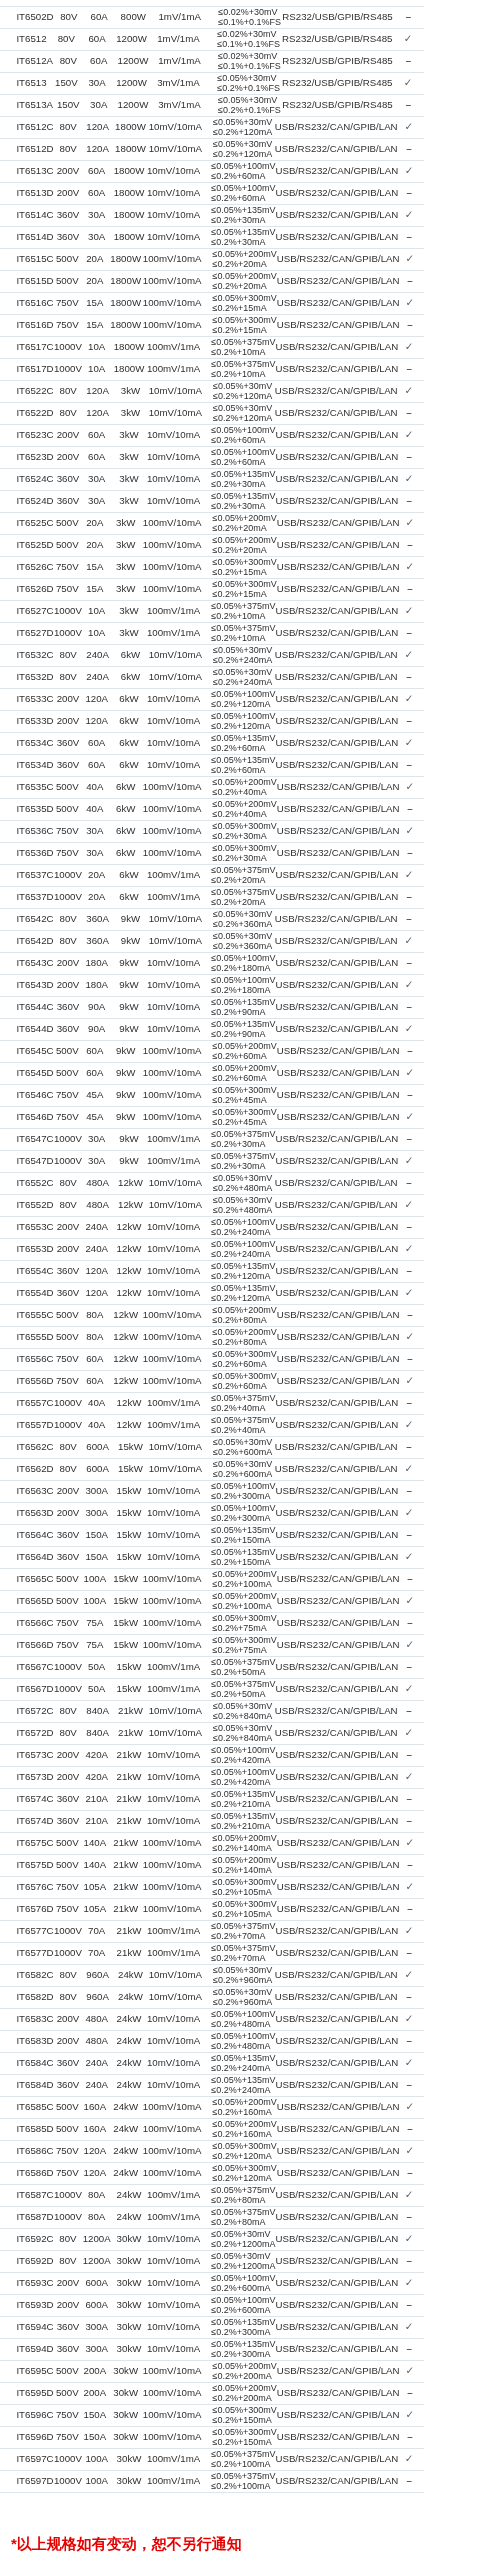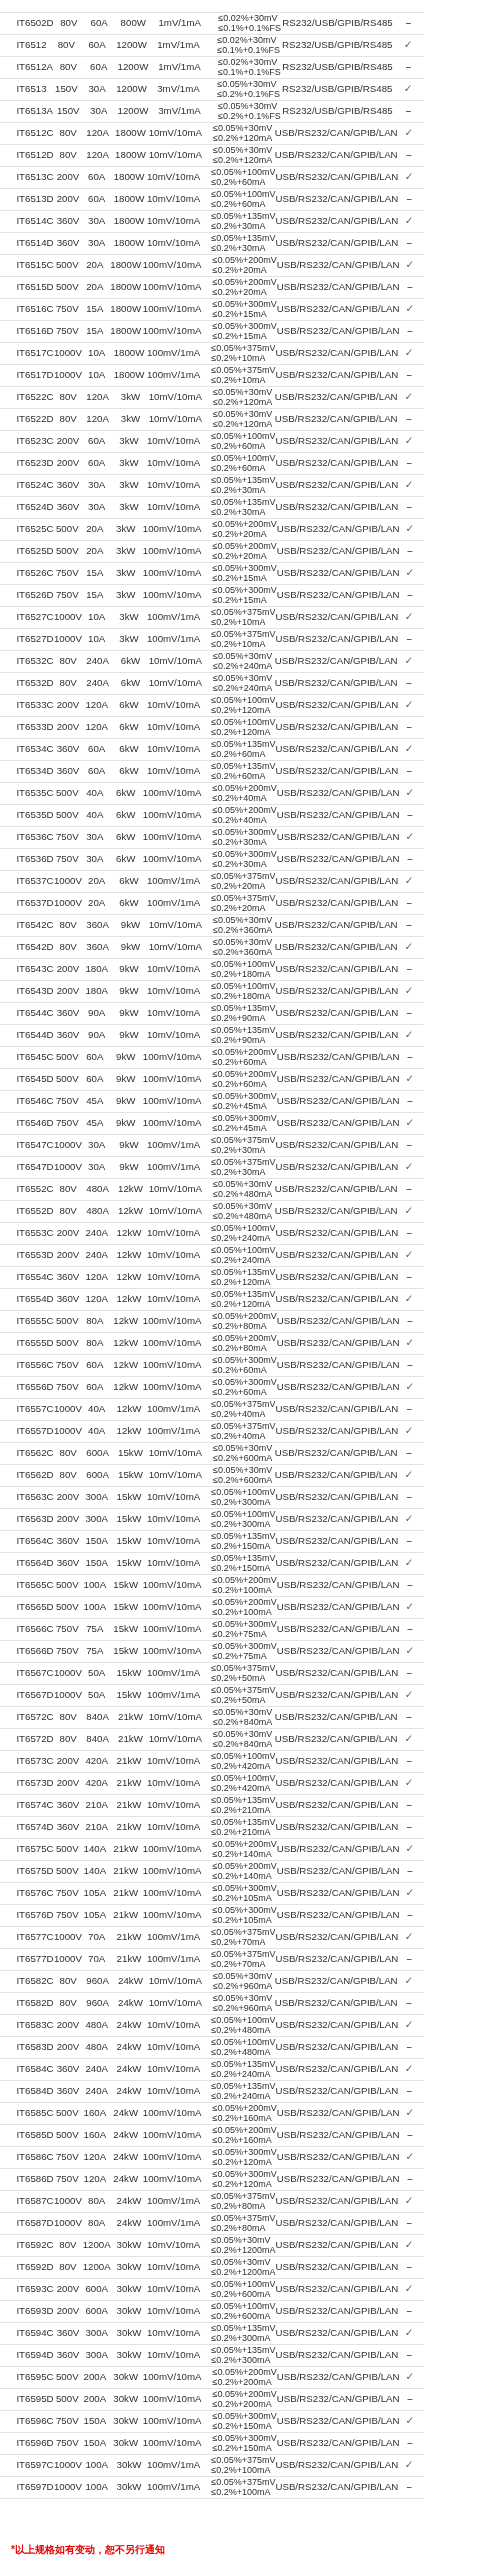--- a/index.html
+++ b/index.html
@@ -5,21 +5,21 @@
   html,body{margin:0;padding:0;}
   body{
     width:492px;min-height:2576px;background:#ffffff;
     font-family:"Liberation Sans","DejaVu Sans",sans-serif;
     color:#2f2f2f;-webkit-font-smoothing:antialiased;
   }
   .page{width:492px;}
   .spec-table{
     width:424px;
     border-top:0.7px solid #dde4ea;
-    margin-top:12px;
+    margin-top:6px;
   }
   .row{
     display:flex;
     align-items:center;
     height:22px;
     box-sizing:border-box;
     border-bottom:0.7px solid #dde4ea;
   }
   .c{
     display:block;
@@ -41,21 +41,21 @@
   .c.acc .accl{font-size:9px;line-height:9.7px;display:block;}
   .c.intf{width:119px;text-align:left;}
   .c.mark{
     width:38px;text-align:center;
     color:#4e5861;font-size:9.7px;
   }
   .c.mark.check{font-size:10.4px;color:#56616c;}
   .c.mark.dash{font-weight:700;color:#49525b;letter-spacing:0;}
   .footer-note{
     margin:46px 0 0 11px;
-    font-size:10px;
+    font-size:15px;
     font-weight:700;
     color:#e60000;
     line-height:10.4px;
   }
 </style>
 </head>
 <body>
 
 <div class="page">
   <div class="spec-table">

